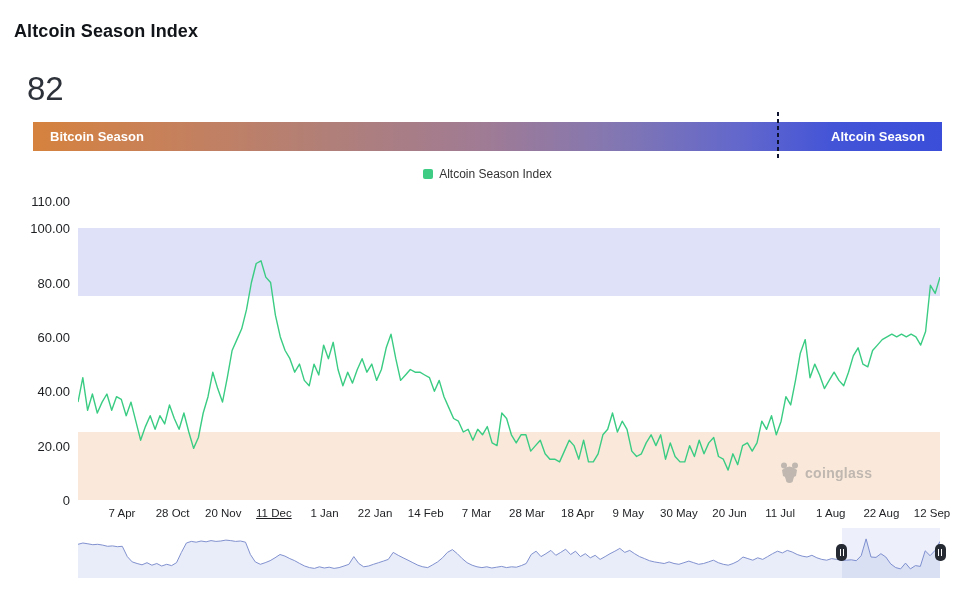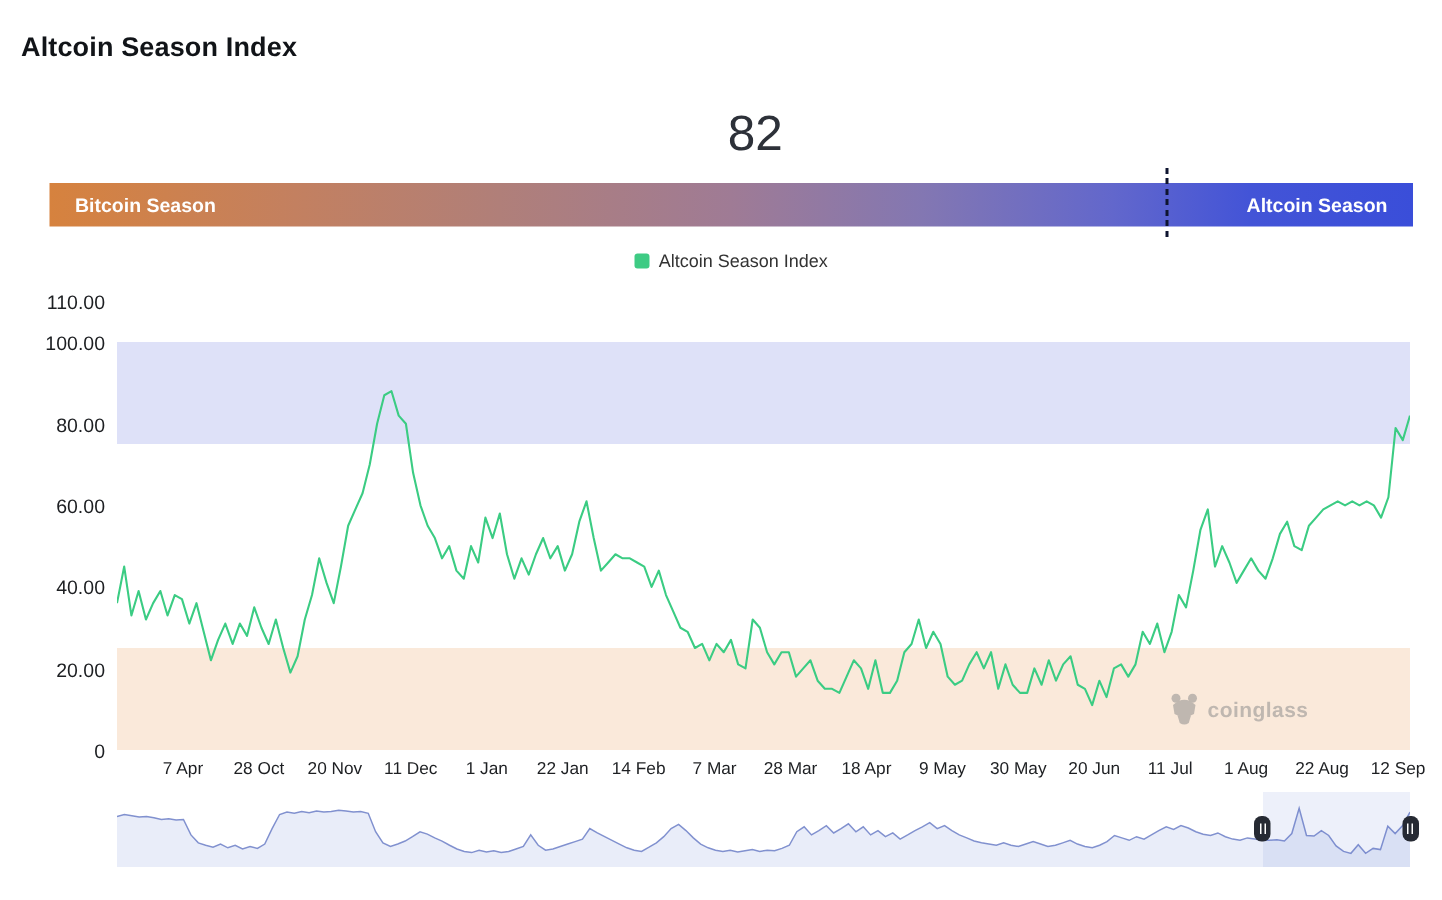--- a/index.html
+++ b/index.html
@@ -1,21 +1,21 @@
 <!DOCTYPE html>
 <html><head>
 <meta charset="utf-8">
 <style>
   html,body{margin:0;padding:0;background:#fff;}
   body{font-family:"Liberation Sans",sans-serif;-webkit-font-smoothing:antialiased;}
   #app{position:relative;width:961px;height:600px;background:#fff;overflow:hidden;}
 
   .page-title{position:absolute;left:14px;top:21px;font-size:18px;font-weight:700;color:#111418;letter-spacing:.1px;}
 
-  .big-value{position:absolute;left:49px;top:70px;width:909px;text-align:center;
+  .big-value{position:absolute;left:27px;top:70px;width:909px;
     font-size:33px;font-weight:500;color:#2d3139;}
 
   .season-bar{position:absolute;left:33px;top:122px;width:909px;height:29px;
     background:linear-gradient(to right,#d6823e 0%,#c38060 18%,#b07f79 33%,#9f7b95 50%,#8377b2 64%,#6267cc 78%,#4354d7 88%,#3a4ed9 100%);}
   .season-bar .lbl{position:absolute;top:0;height:29px;line-height:29px;font-size:13px;font-weight:600;color:#fff;}
   .season-bar .lbl.left{left:17px;}
   .season-bar .lbl.right{right:17px;}
   .season-marker{position:absolute;top:112px;width:2px;height:48px;
     background-image:repeating-linear-gradient(to bottom,#0e1430 0px,#0e1430 4px,rgba(0,0,0,0) 4px,rgba(0,0,0,0) 7px);}
 
@@ -75,21 +75,21 @@
     <div class="band" id="band-btc" style="top: 231.045px; height: 67.9545px; background: rgb(250, 233, 218);"></div>
     <svg id="main-line-svg" width="862" height="300">
         <polyline points="0.0,201.1 4.8,176.7 9.6,209.3 14.4,193.0 19.3,212.0 24.1,201.1 28.9,193.0 33.7,209.3 38.5,195.7 43.3,198.4 48.2,214.7 53.0,201.1 57.8,220.2 62.6,239.2 67.4,225.6 72.2,214.7 77.1,228.3 81.9,214.7 86.7,222.9 91.5,203.9 96.3,217.5 101.1,228.3 105.9,212.0 110.8,231.0 115.6,247.4 120.4,236.5 125.2,212.0 130.0,195.7 134.8,171.2 139.7,187.6 144.5,201.1 149.3,176.7 154.1,149.5 158.9,138.6 163.7,127.8 168.5,108.7 173.4,81.5 178.2,62.5 183.0,59.8 187.8,76.1 192.6,81.5 197.4,114.2 202.3,135.9 207.1,149.5 211.9,157.7 216.7,171.2 221.5,163.1 226.3,179.4 231.2,184.8 236.0,163.1 240.8,174.0 245.6,144.1 250.4,157.7 255.2,141.3 260.0,168.5 264.9,184.8 269.7,171.2 274.5,182.1 279.3,168.5 284.1,157.7 288.9,171.2 293.8,163.1 298.6,179.4 303.4,168.5 308.2,146.8 313.0,133.2 317.8,157.7 322.6,179.4 327.5,174.0 332.3,168.5 337.1,171.2 341.9,171.2 346.7,174.0 351.5,176.7 356.4,190.3 361.2,179.4 366.0,195.7 370.8,206.6 375.6,217.5 380.4,220.2 385.3,231.0 390.1,228.3 394.9,239.2 399.7,228.3 404.5,233.8 409.3,225.6 414.1,241.9 419.0,244.6 423.8,212.0 428.6,217.5 433.4,233.8 438.2,241.9 443.0,233.8 447.9,233.8 452.7,250.1 457.5,244.6 462.3,239.2 467.1,252.8 471.9,258.2 476.7,258.2 481.6,260.9 486.4,250.1 491.2,239.2 496.0,244.6 500.8,258.2 505.6,239.2 510.5,260.9 515.3,260.9 520.1,252.8 524.9,233.8 529.7,228.3 534.5,212.0 539.4,231.0 544.2,220.2 549.0,228.3 553.8,250.1 558.6,255.5 563.4,252.8 568.2,241.9 573.1,233.8 577.9,244.6 582.7,233.8 587.5,258.2 592.3,241.9 597.1,255.5 602.0,260.9 606.8,260.9 611.6,244.6 616.4,255.5 621.2,239.2 626.0,252.8 630.8,241.9 635.7,236.5 640.5,255.5 645.3,258.2 650.1,269.1 654.9,252.8 659.7,263.7 664.6,244.6 669.4,241.9 674.2,250.1 679.0,241.9 683.8,220.2 688.6,228.3 693.5,214.7 698.3,233.8 703.1,220.2 707.9,195.7 712.7,203.9 717.5,179.4 722.3,152.2 727.2,138.6 732.0,176.7 736.8,163.1 741.6,174.0 746.4,187.6 751.2,179.4 756.1,171.2 760.9,179.4 765.7,184.8 770.5,171.2 775.3,154.9 780.1,146.8 784.9,163.1 789.8,165.8 794.6,149.5 799.4,144.1 804.2,138.6 809.0,135.9 813.8,133.2 818.7,135.9 823.5,133.2 828.3,135.9 833.1,133.2 837.9,135.9 842.7,144.1 847.6,130.5 852.4,84.3 857.2,92.4 862.0,76.1" fill="none" stroke="#3bcc83" stroke-width="1.4" stroke-linejoin="round"></polyline>
       </svg>
   </div>
 
   <div class="x-axis" id="x-axis">
       <div class="tick" style="left: 122px;">7 Apr</div>
       <div class="tick" style="left: 172.625px;">28 Oct</div>
       <div class="tick" style="left: 223.25px;">20 Nov</div>
-      <div class="tick" style="left: 273.875px;">11 Dec</div>
+      <div class="tick" style="left: 273.875px; text-decoration: underline;">11 Dec</div>
       <div class="tick" style="left: 324.5px;">1 Jan</div>
       <div class="tick" style="left: 375.125px;">22 Jan</div>
       <div class="tick" style="left: 425.75px;">14 Feb</div>
       <div class="tick" style="left: 476.375px;">7 Mar</div>
       <div class="tick" style="left: 527px;">28 Mar</div>
       <div class="tick" style="left: 577.625px;">18 Apr</div>
       <div class="tick" style="left: 628.25px;">9 May</div>
       <div class="tick" style="left: 678.875px;">30 May</div>
       <div class="tick" style="left: 729.5px;">20 Jun</div>
       <div class="tick" style="left: 780.125px;">11 Jul</div>

